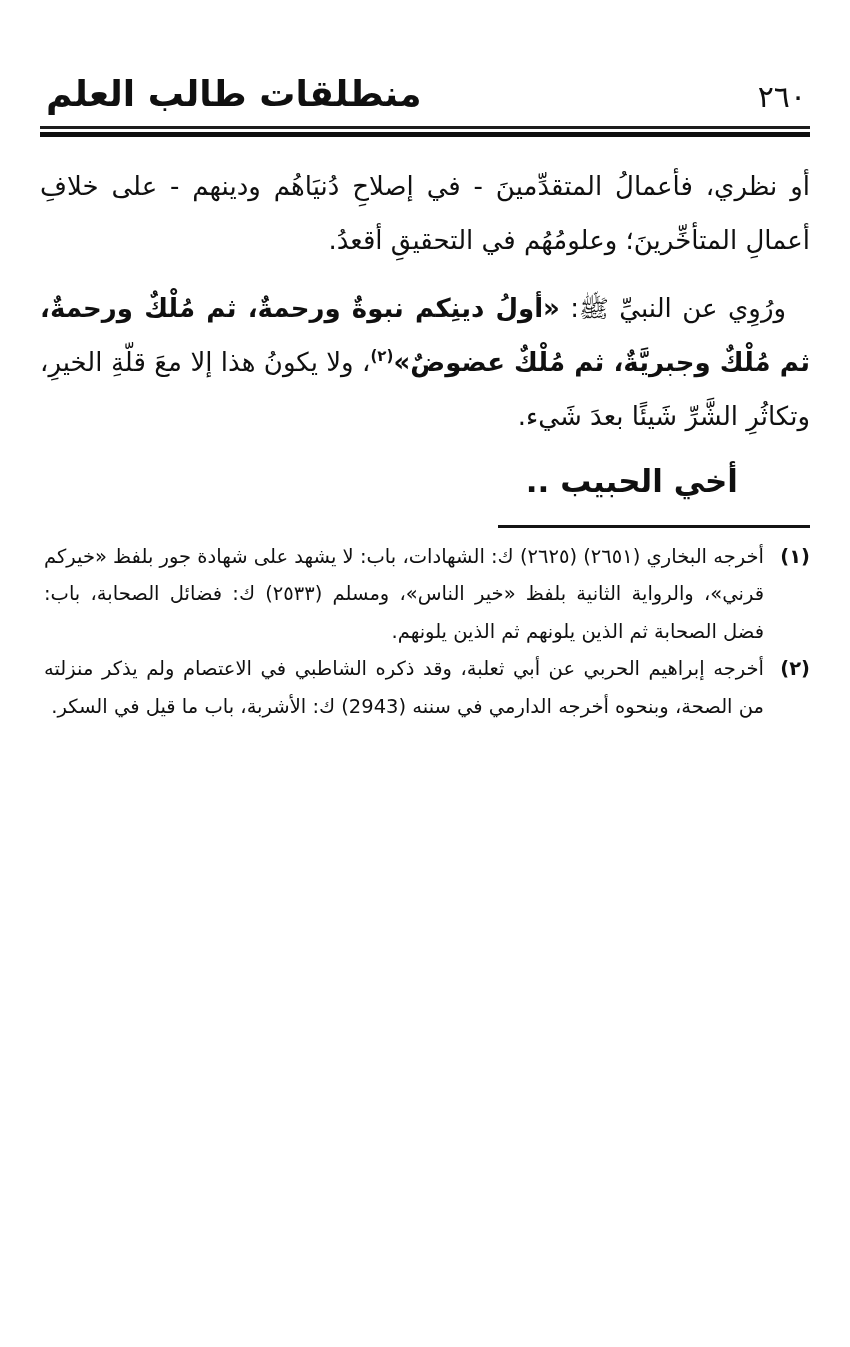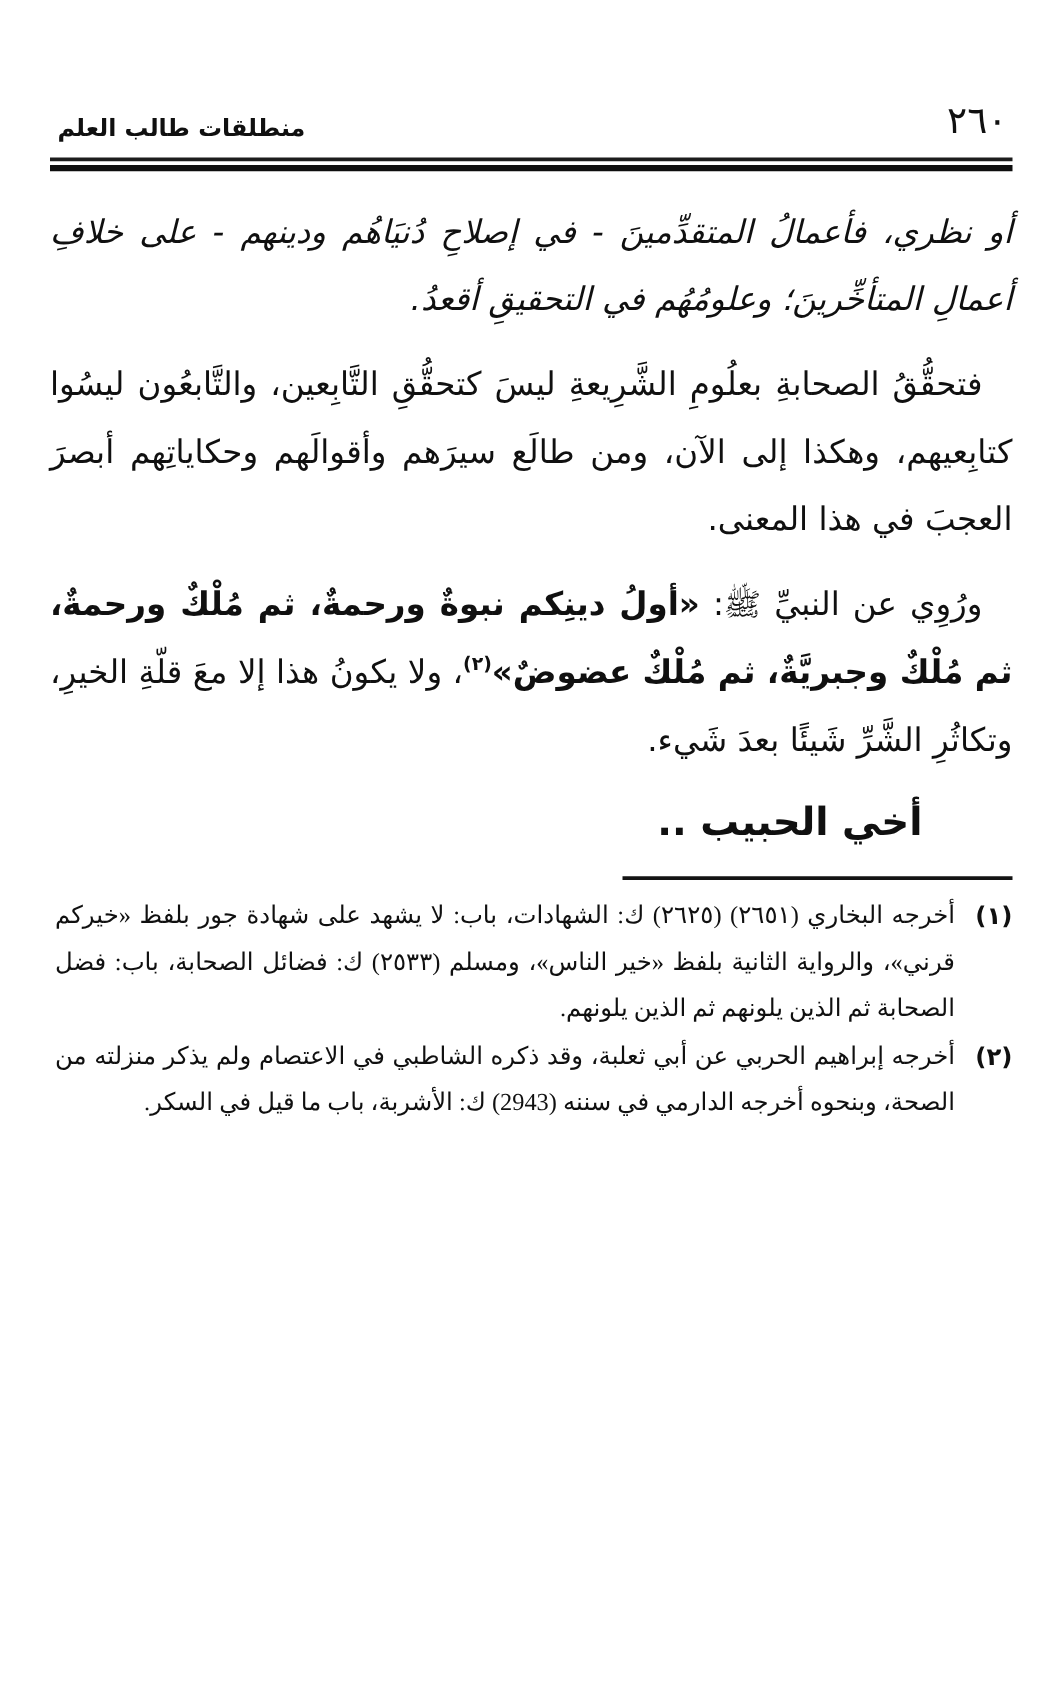--- a/index.html
+++ b/index.html
@@ -25,39 +25,39 @@
     align-items: flex-end;
     padding: 0 4px 0 6px;
     height: 50px;
   }
   .page-number {
     font-size: 30px;
     font-weight: normal;
     letter-spacing: 2px;
   }
   .book-title {
-    font-size: 19px;
+    font-size: 36px;
     font-weight: bold;
   }
   .header-rule {
     margin-top: 12px;
     height: 11px;
     border-top: 3px solid #1d1d1d;
     border-bottom: 5px solid #0e0e0e;
   }
   
   .body-text {
     margin-top: 22px;
     font-size: 26px;
     line-height: 2.08;
     text-align: justify;
     text-align-last: right;
   }
   .para { margin-bottom: 14px; text-indent: 24px; }
-  .para.no-indent { text-indent: 0; font-style: italic; }
+  .para.no-indent { text-indent: 0; }
   .para b { font-weight: bold; }
   sup.fn-ref {
     font-size: 0.58em;
     vertical-align: super;
     line-height: 0;
     font-weight: bold;
   }
   .honorific { font-size: 0.95em; }
   .section-heading {
     font-size: 31px;
@@ -83,40 +83,38 @@
   .footnote-marker {
     flex: 0 0 46px;
     font-weight: bold;
     white-space: nowrap;
   }
   .footnote-body {
     flex: 1 1 auto;
     text-align: justify;
     text-align-last: right;
     padding-left: 4px;
-    font-family: Liberation Serif, serif;
   }
 </style>
 </head>
 <body>
 
 <div class="page">
 
   <header class="running-header">
     <div class="page-number">٢٦٠</div>
     <div class="book-title">منطلقات طالب العلم</div>
   </header>
 
   <div class="header-rule"></div>
 
   <main class="body-text">
 
     <p class="para no-indent"><span>أو نظري، فأعمالُ المتقدِّمينَ - في إصلاحِ دُنيَاهُم ودينهم - على خلافِ أعمالِ المتأخِّرينَ؛ وعلومُهُم في التحقيقِ أقعدُ.</span></p>
 
-    <p class="para"><span>فتحقُّقُ الصحابةِ بعلُومِ الشَّرِيعةِ ليسَ كتحقُّقِ التَّابِعين، والتَّابعُون ليسُوا كتابِعيهم، وهكذا إلى الآن، ومن طالَع سيرَهم وأقوالَهم وحكاياتِهم أبصرَ العجبَ في هذا المعنى.</span></p>
 
 
 
     <p class="para"><span>ورُوِي عن النبيِّ </span><span class="honorific">ﷺ</span><span>: </span><b>«أولُ دينِكم نبوةٌ ورحمةٌ، ثم مُلْكٌ ورحمةٌ، ثم مُلْكٌ وجبريَّةٌ، ثم مُلْكٌ عضوضٌ»</b><sup class="fn-ref">(٢)</sup><span>، ولا يكونُ هذا إلا معَ قلّةِ الخيرِ، وتكاثُرِ الشَّرِّ شَيئًا بعدَ شَيء.</span></p>
 
     <h2 class="section-heading">أخي الحبيب ..</h2>
 
 
   </main>
 

